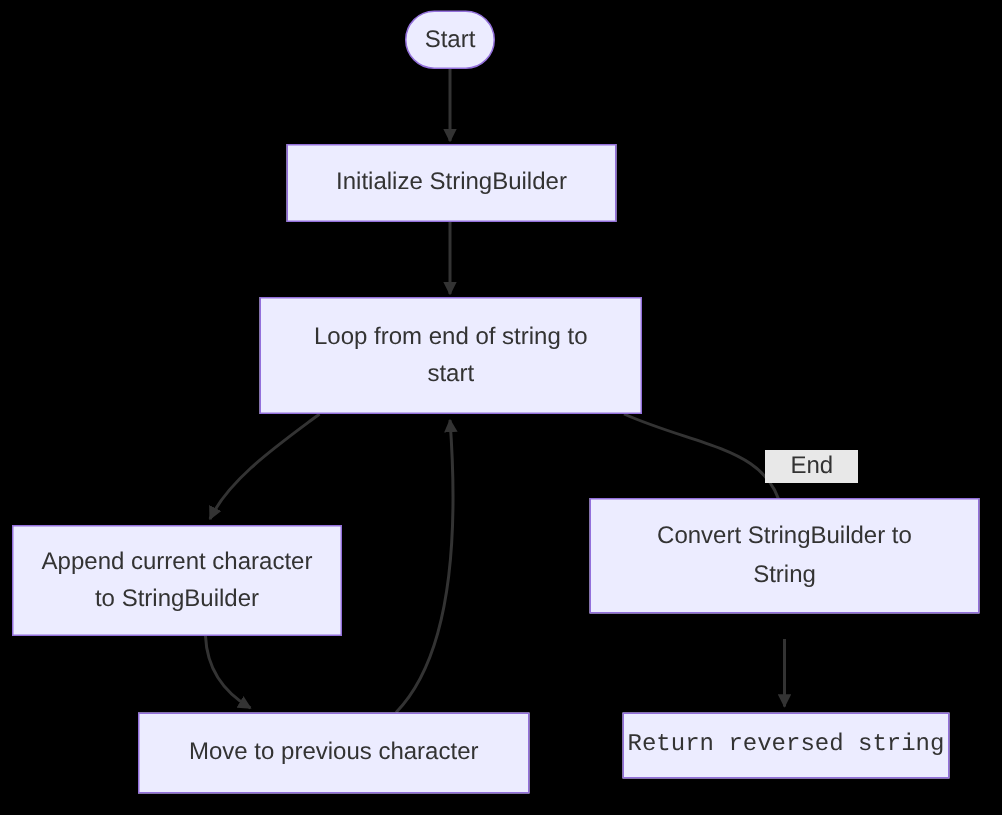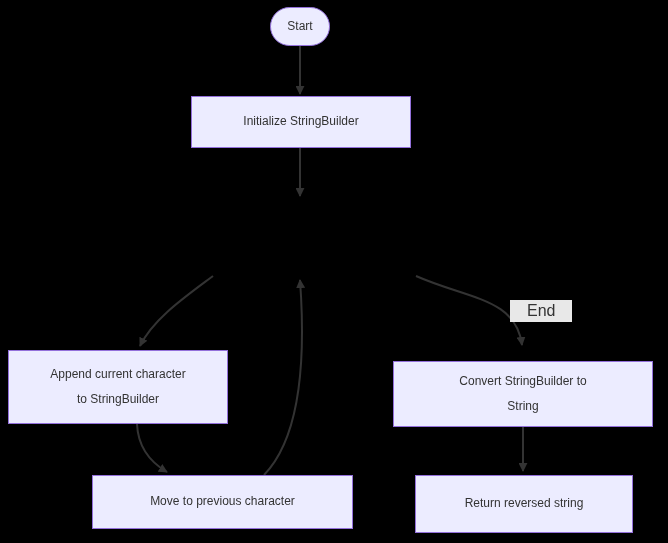--- a/index.html
+++ b/index.html
@@ -30,21 +30,21 @@
   .node {
     position: absolute;
     box-sizing: border-box;
     display: flex;
     align-items: center;
     justify-content: center;
     text-align: center;
     background: var(--node-fill, #ECECFF);
     border: 1.3px solid var(--node-border, #9370DB);
     color: var(--text, #333333);
-    font-size: 12px;
+    font-size: 16px;
     line-height: 25.5px;
     white-space: pre-line;
   }
   .node.stadium {
     border-radius: 19.5px;
   }
   .edge-label {
     position: absolute;
     background: var(--label-bg, #e8e8e8);
     color: var(--text, #333333);
@@ -76,34 +76,38 @@
   </svg>
 
   <div class="node stadium" style="left:270px; top:7px; width:60px; height:39px;">
     <span>Start</span>
   </div>
 
   <div class="node" style="left:191px; top:96px; width:220px; height:52px;">
     <span>Initialize StringBuilder</span>
   </div>
 
+  <div class="node" style="left:173px; top:198px; width:255px; height:78px;">
+    <span>Loop from end of string to
+start</span>
+  </div>
 
   <div class="node" style="left:8px; top:350px; width:220px; height:74px;">
     <span>Append current character
 to StringBuilder</span>
   </div>
 
   <div class="node" style="left:92px; top:475px; width:261px; height:54px;">
     <span>Move to previous character</span>
   </div>
 
-  <div class="node" style="left:393px; top:361px; width:260px; height:66px;">
+  <div class="node" style="left:393px; top:332px; width:260px; height:77px;">
     <span>Convert StringBuilder to
 String</span>
   </div>
 
-  <div class="node" style="left:415px; top:475px; width:218px; height:58px;">
+  <div class="node" style="left:415px; top:475px; width:218px; height:44px;font-family:Liberation Mono, monospace;">
     <span>Return reversed string</span>
   </div>
 
   <div class="edge-label" style="left:510px; top:300px;">End</div>
 
 </div>
 
 </body></html>

